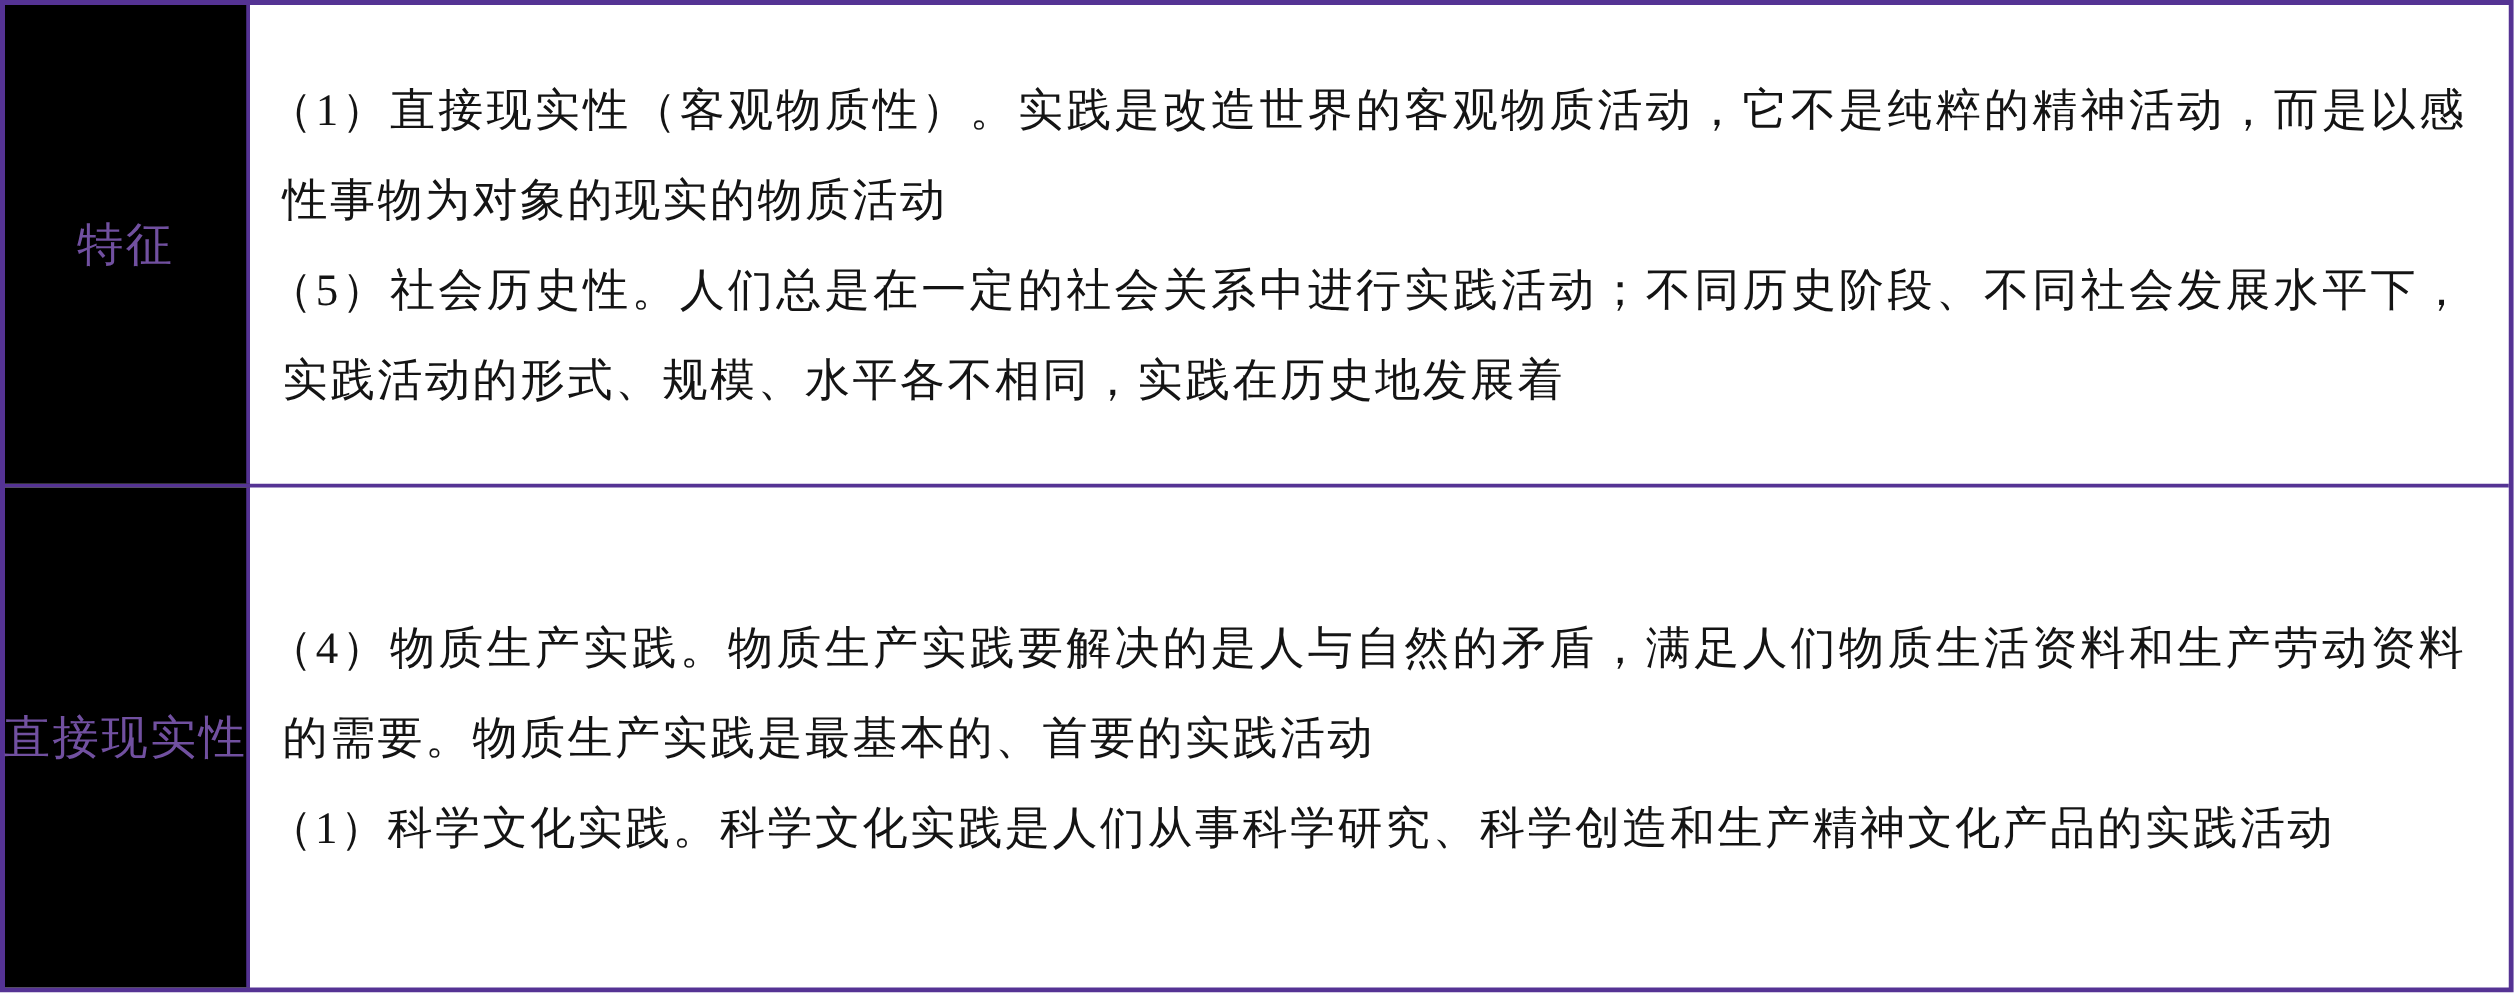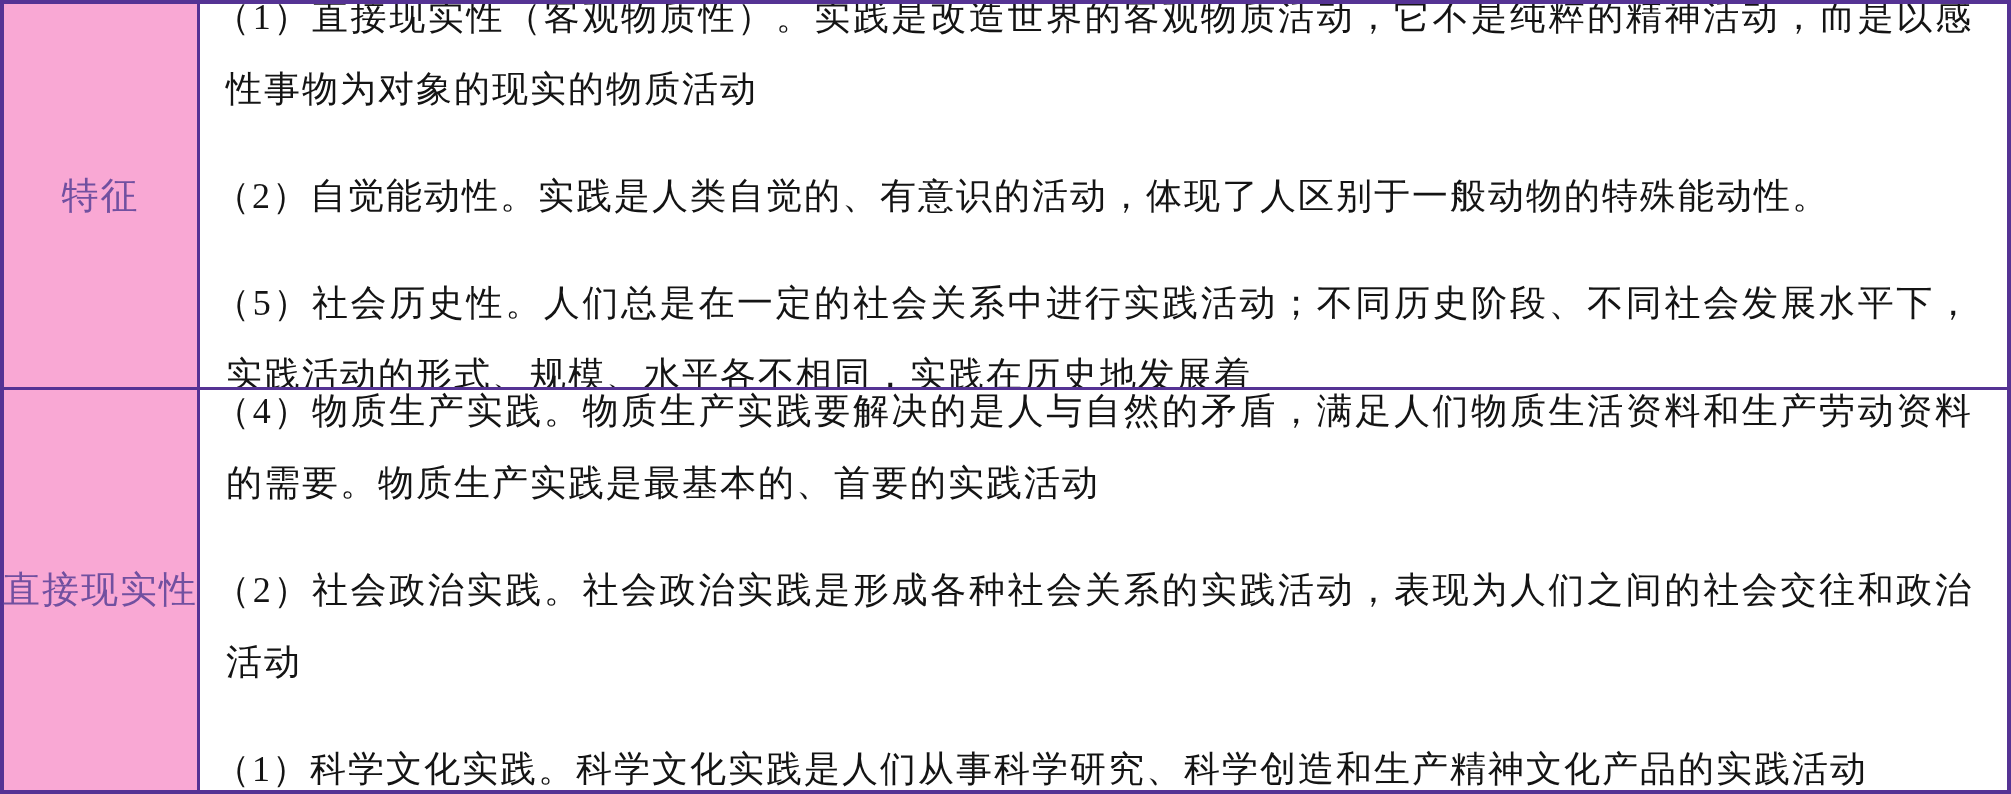--- a/index.html
+++ b/index.html
@@ -30,41 +30,40 @@
     height: 386px;
     border-bottom: 3px solid #553394;
   }
   .row.last {
     height: 400px;
   }
   .label-cell {
     box-sizing: border-box;
     width: 196px;
     flex: 0 0 196px;
-    background: #f9a8d4;
+    background: #000000;
     border-right: 3px solid #553394;
     display: flex;
     align-items: center;
     justify-content: center;
   }
   .label-text {
     color: #7150a0;
     font-size: 37px;
     letter-spacing: 2px;
     white-space: nowrap;
   }
   .content-cell {
     box-sizing: border-box;
     flex: 1 1 auto;
     display: flex;
     flex-direction: column;
     justify-content: center;
     padding: 0 34px 0 14px;
     overflow: hidden;
-    gap: 35px;
   }
   .item {
     color: #141414;
     font-size: 36px;
     letter-spacing: 2px;
     line-height: 72px;
     padding-left: 12px;
     text-indent: -12px;
     text-align: justify;
     text-justify: inter-ideograph;
@@ -74,29 +73,27 @@
 <body>
 
 <div class="table">
 
   <div class="row first">
     <div class="label-cell">
       <span class="label-text">特征</span>
     </div>
     <div class="content-cell">
       <div class="item">（1）直接现实性（客观物质性）。实践是改造世界的客观物质活动，它不是纯粹的精神活动，而是以感性事物为对象的现实的物质活动</div>
-      <div class="item">（2）自觉能动性。实践是人类自觉的、有意识的活动，体现了人区别于一般动物的特殊能动性。</div>
       <div class="item">（5）社会历史性。人们总是在一定的社会关系中进行实践活动；不同历史阶段、不同社会发展水平下，实践活动的形式、规模、水平各不相同，实践在历史地发展着</div>
     </div>
   </div>
 
   <div class="row last">
     <div class="label-cell">
       <span class="label-text">直接现实性</span>
     </div>
     <div class="content-cell">
       <div class="item">（4）物质生产实践。物质生产实践要解决的是人与自然的矛盾，满足人们物质生活资料和生产劳动资料的需要。物质生产实践是最基本的、首要的实践活动</div>
-      <div class="item">（2）社会政治实践。社会政治实践是形成各种社会关系的实践活动，表现为人们之间的社会交往和政治活动</div>
       <div class="item">（1）科学文化实践。科学文化实践是人们从事科学研究、科学创造和生产精神文化产品的实践活动</div>
     </div>
   </div>
 
 </div>
 
 </body></html>

